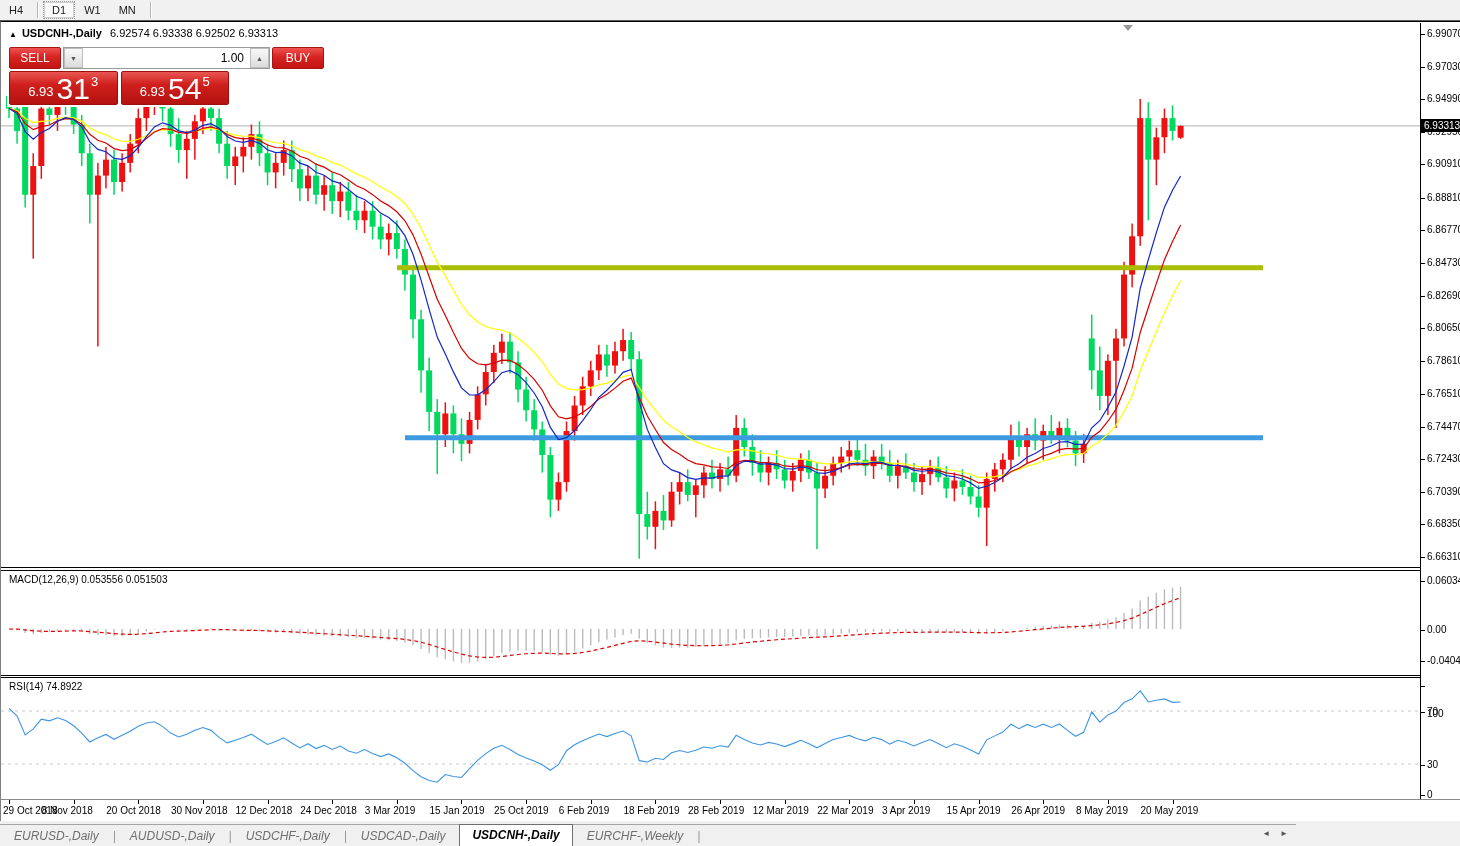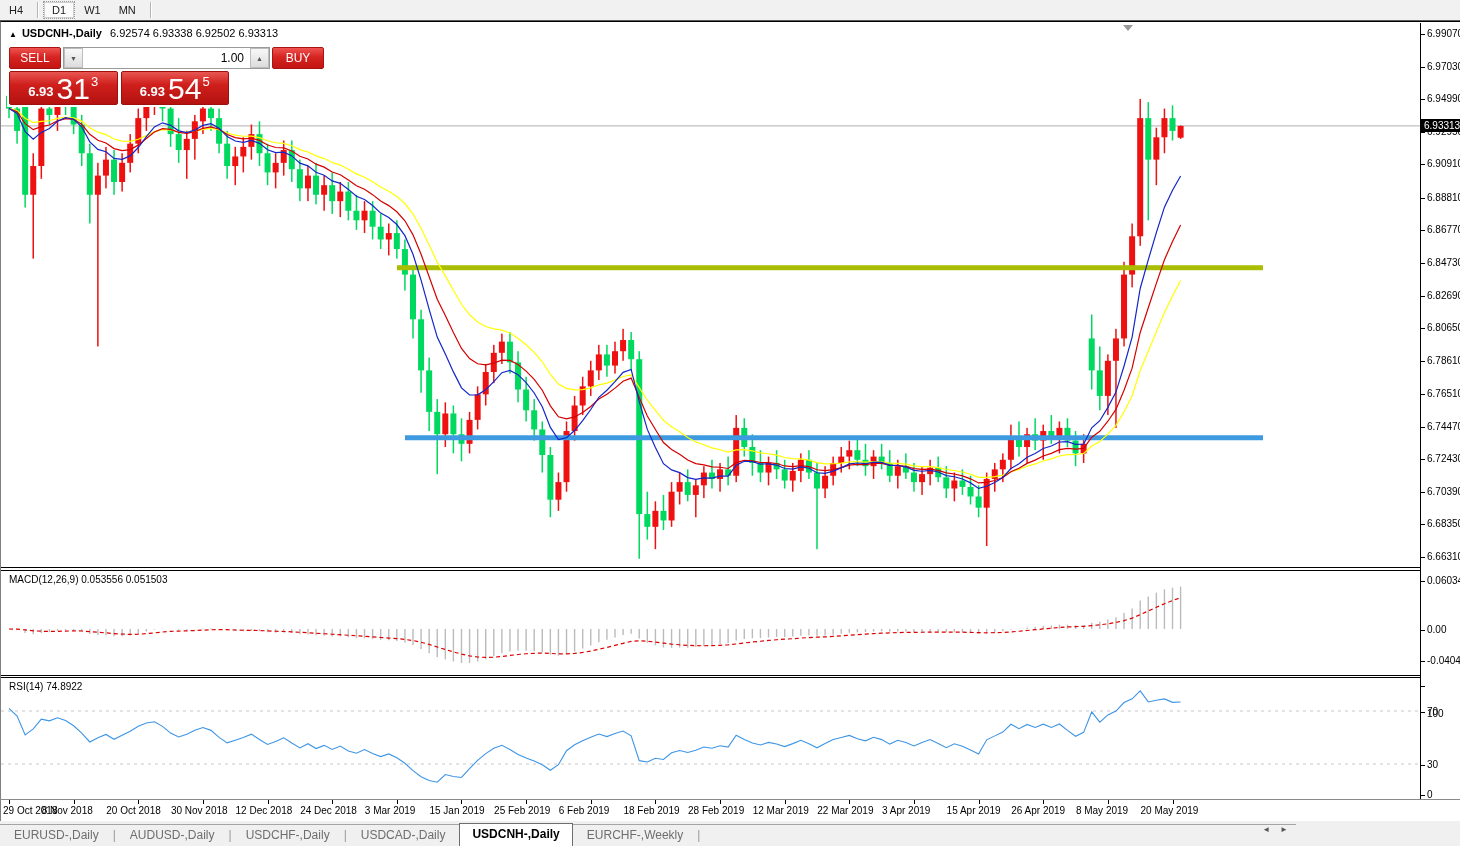--- a/index.html
+++ b/index.html
@@ -48,26 +48,26 @@
   #spinner{flex:1;display:flex;margin:0 2px;border:1px solid #9a9a9a;background:#fff;}
   .spin-btn{width:17px;background:linear-gradient(#f8f8f8,#dcdcdc);border:1px solid #bdbdbd;
             font-size:7px;color:#555;display:flex;align-items:center;justify-content:center;cursor:pointer;}
   #vol{flex:1;border:0;font-size:12px;text-align:right;padding:0 6px;outline:none;min-width:0;
        font-family:"Liberation Sans",sans-serif;}
   #w-row2{display:flex;margin-top:2px;height:34px;}
   .big-panel{flex:1;border:1px solid #9e0f0f;border-radius:2px;color:#fff;
              background:linear-gradient(#e85652,#cf1f1c 40%,#b41210);
              display:flex;align-items:flex-end;justify-content:center;padding-bottom:2px;cursor:pointer;}
   .big-panel + .big-panel{margin-left:3px;}
-  .bp-small{font-size:13px;font-weight:bold;margin:0 3px 3px 0;}
+  .bp-small{font-size:13px;font-weight:normal;margin:0 3px 3px 0;}
   .bp-big{font-size:30px;line-height:27px;}
   .bp-sup{font-size:13px;margin:0 0 13px 1px;}
   
   #tabbar{position:absolute;left:0;top:824px;width:1296px;height:22px;background:#f0f0f0;
-          border-top:1px solid #a5a5a5;display:flex;align-items:flex-start;}
+          border-top:1px solid #a5a5a5;display:flex;align-items:center;font-style:italic;}
   .tab{font-size:12px;color:#6e6e6e;padding:3px 14px 4px;white-space:nowrap;cursor:pointer;}
   .tab.active{background:#fff;color:#000;font-weight:bold;border:1px solid #6e6e6e;border-bottom:none;
               padding:3px 12px 5px;margin-top:-2px;}
   .tab-div{color:#999;font-size:12px;padding-bottom:4px;}
   #tab-arrows{margin-left:auto;margin-right:8px;padding-bottom:5px;display:flex;gap:10px;}
   .t-arrow{font-size:8px;color:#555;cursor:pointer;}
 </style>
 </head>
 <body>
 
@@ -642,21 +642,21 @@
       <div class="d-label" style="left: 169.92px;">30 Nov 2018</div>
       <div class="d-tick" style="left: 266.56px;"></div>
       <div class="d-label" style="left: 234.56px;">12 Dec 2018</div>
       <div class="d-tick" style="left: 331.2px;"></div>
       <div class="d-label" style="left: 299.2px;">24 Dec 2018</div>
       <div class="d-tick" style="left: 395.84px;"></div>
       <div class="d-label" style="left: 363.84px;">3 Mar 2019</div>
       <div class="d-tick" style="left: 460.48px;"></div>
       <div class="d-label" style="left: 428.48px;">15 Jan 2019</div>
       <div class="d-tick" style="left: 525.12px;"></div>
-      <div class="d-label" style="left: 493.12px;">25 Feb 2019</div>
+      <div class="d-label" style="left: 493.12px;">25 Oct 2019</div>
       <div class="d-tick" style="left: 589.76px;"></div>
       <div class="d-label" style="left: 557.76px;">6 Feb 2019</div>
       <div class="d-tick" style="left: 654.4px;"></div>
       <div class="d-label" style="left: 622.4px;">18 Feb 2019</div>
       <div class="d-tick" style="left: 719.04px;"></div>
       <div class="d-label" style="left: 687.04px;">28 Feb 2019</div>
       <div class="d-tick" style="left: 783.68px;"></div>
       <div class="d-label" style="left: 751.68px;">12 Mar 2019</div>
       <div class="d-tick" style="left: 848.32px;"></div>
       <div class="d-label" style="left: 816.32px;">22 Mar 2019</div>

